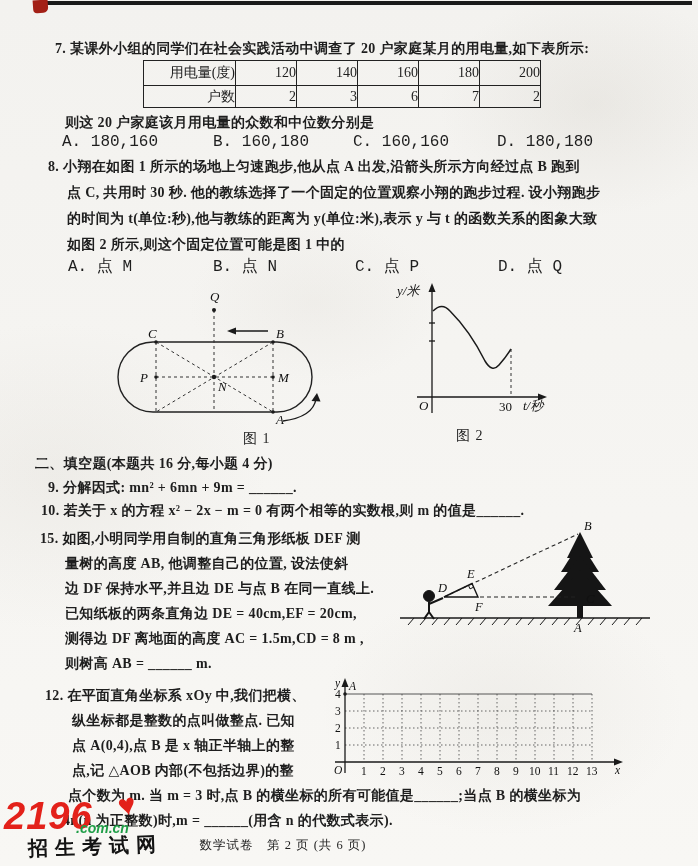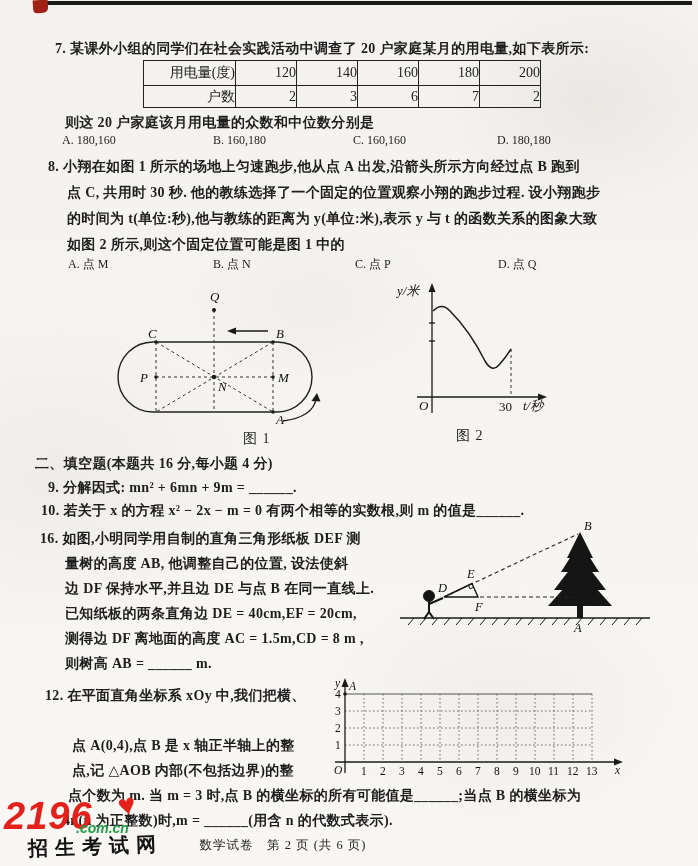--- a/index.html
+++ b/index.html
@@ -10,21 +10,21 @@
     font-family:"Liberation Serif","DejaVu Serif",serif;
     color:#1e1e1e;
     background:
       radial-gradient(ellipse 220px 160px at 85% 12%, rgba(198,193,183,0.22), transparent 70%),
       radial-gradient(ellipse 300px 220px at 8% 55%, rgba(203,198,188,0.18), transparent 70%),
       radial-gradient(ellipse 260px 180px at 72% 82%, rgba(198,193,183,0.16), transparent 70%),
       radial-gradient(ellipse 180px 120px at 45% 35%, rgba(205,200,190,0.14), transparent 70%),
       linear-gradient(180deg,#f3f2ef,#f8f7f4);
   }
   .line{position:absolute;white-space:nowrap;font-size:14px;letter-spacing:0.35px;font-weight:bold;}
-  .opt{position:absolute;white-space:nowrap;font-size:12px;}
+  .opt{position:absolute;white-space:nowrap;font-size:16px;font-family:Liberation Mono, monospace;}
   .caption{position:absolute;font-size:14px;letter-spacing:1px;}
   .topline{position:absolute;left:38px;top:1px;width:654px;height:4px;background:#1a1a1a;}
   .redmark{position:absolute;left:33px;top:0;width:15px;height:13px;background:#a32016;border-radius:0 0 5px 4px;transform:rotate(-4deg);}
   table.q7t{position:absolute;left:143px;top:60px;border-collapse:collapse;}
   table.q7t td{border:1.6px solid #222;text-align:right;font-size:14px;padding:0;height:24px;}
   table.q7t tr:last-child td{height:21px;}
   td.c0{width:91px;}
   td.cn{width:60px;margin-top:36px;}
   svg text{font-family:"Liberation Serif","DejaVu Serif",serif;}
   .wm3773{position:absolute;left:4px;top:795px;font-family:"Liberation Sans","DejaVu Sans",sans-serif;
@@ -139,21 +139,21 @@
       <text x="128" y="127" font-style="italic">t/秒</text>
     </g>
   </svg>
   <div class="caption" style="left:456px;top:427px;">图 2</div>
 
   <div class="line" style="left:35px;top:455px;font-weight:bold;">二、填空题(本题共 16 分,每小题 4 分)</div>
 
   <div class="line" style="left:48px;top:479px;">9. 分解因式: mn² + 6mn + 9m = ______.</div>
   <div class="line" style="left:41px;top:502px;">10. 若关于 x 的方程 x² − 2x − m = 0 有两个相等的实数根,则 m 的值是______.</div>
 
-  <div class="line" style="left:40px;top:530px;">16. 如图,小明同学用自制的直角三角形纸板 DEF 测</div>
+  <div class="line" style="left:40px;top:530px;">15. 如图,小明同学用自制的直角三角形纸板 DEF 测</div>
   <div class="line" style="left:65px;top:580px;">边 DF 保持水平,并且边 DE 与点 B 在同一直线上.</div>
   <div class="line" style="left:65px;top:555px;">量树的高度 AB, 他调整自己的位置, 设法使斜</div>
   <div class="line" style="left:65px;top:605px;">已知纸板的两条直角边 DE = 40cm,EF = 20cm,</div>
   <div class="line" style="left:65px;top:630px;">测得边 DF 离地面的高度 AC = 1.5m,CD = 8 m ,</div>
   <div class="line" style="left:65px;top:655px;">则树高 AB = ______ m.</div>
 
   <svg style="position:absolute;left:398px;top:518px;" width="270" height="145" viewBox="0 0 270 145">
     <line x1="2" y1="100" x2="252" y2="100" stroke="#1a1a1a" stroke-width="1.5"></line>
     <path d="M10,107 L16,100 M22,107 L28,100 M34,107 L40,100 M46,107 L52,100 M58,107 L64,100 M70,107 L76,100
              M82,107 L88,100 M94,107 L100,100 M106,107 L112,100 M118,107 L124,100 M130,107 L136,100
@@ -182,20 +182,21 @@
       <text x="186" y="12">B</text>
       <text x="69" y="60">E</text>
       <text x="40" y="74">D</text>
       <text x="77" y="93">F</text>
       <text x="188" y="85">C</text>
       <text x="176" y="114">A</text>
     </g>
   </svg>
 
   <div class="line" style="left:45px;top:687px;">12. 在平面直角坐标系 xOy 中,我们把横、</div>
+  <div class="line" style="left:72px;top:712px;">纵坐标都是整数的点叫做整点. 已知</div>
   <div class="line" style="left:72px;top:737px;">点 A(0,4),点 B 是 x 轴正半轴上的整</div>
   <div class="line" style="left:72px;top:762px;">点,记 △AOB 内部(不包括边界)的整</div>
   <div class="line" style="left:68px;top:787px;">点个数为 m. 当 m = 3 时,点 B 的横坐标的所有可能值是______;当点 B 的横坐标为</div>
   <div class="line" style="left:63px;top:812px;">4n(n 为正整数)时,m = ______(用含 n 的代数式表示).</div>
 
   <svg style="position:absolute;left:333px;top:678px;" width="362" height="110" viewBox="0 0 362 110">
     <g stroke="#555" stroke-width="0.9" stroke-dasharray="1.5 2.5">
       <line x1="31" y1="16" x2="31" y2="84"></line>
         <line x1="50" y1="16" x2="50" y2="84"></line>
       <line x1="69" y1="16" x2="69" y2="84"></line>

